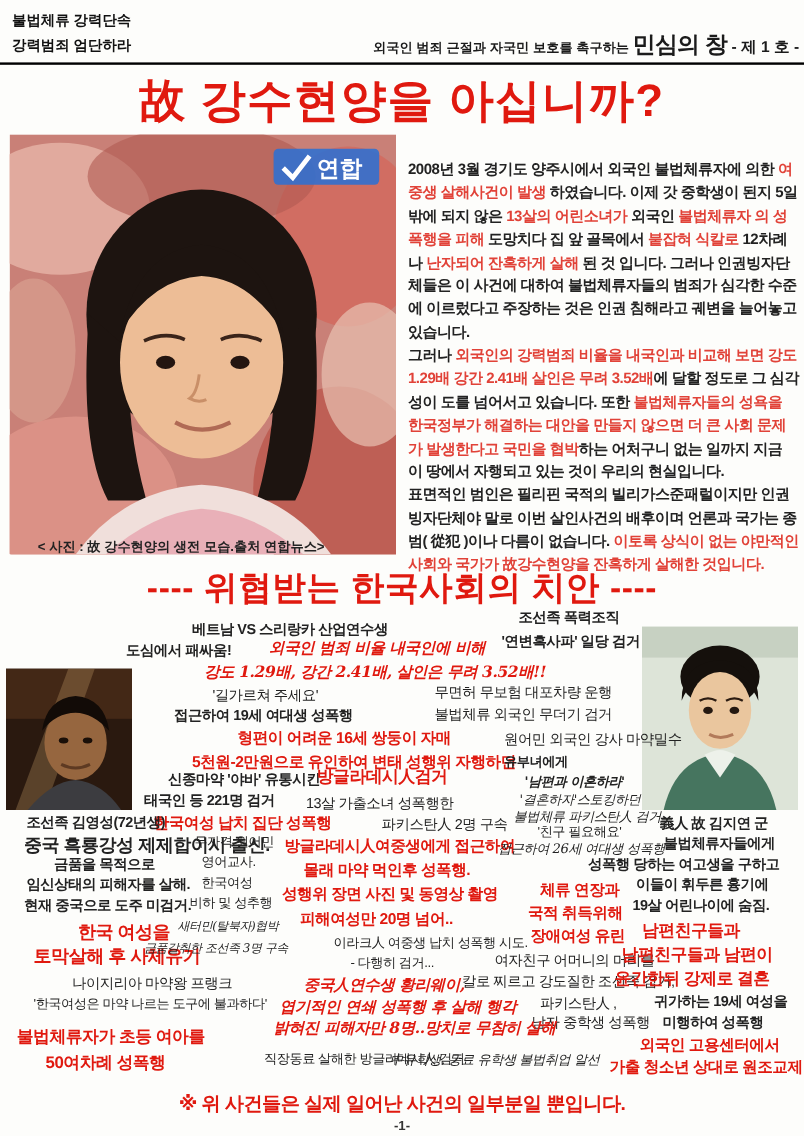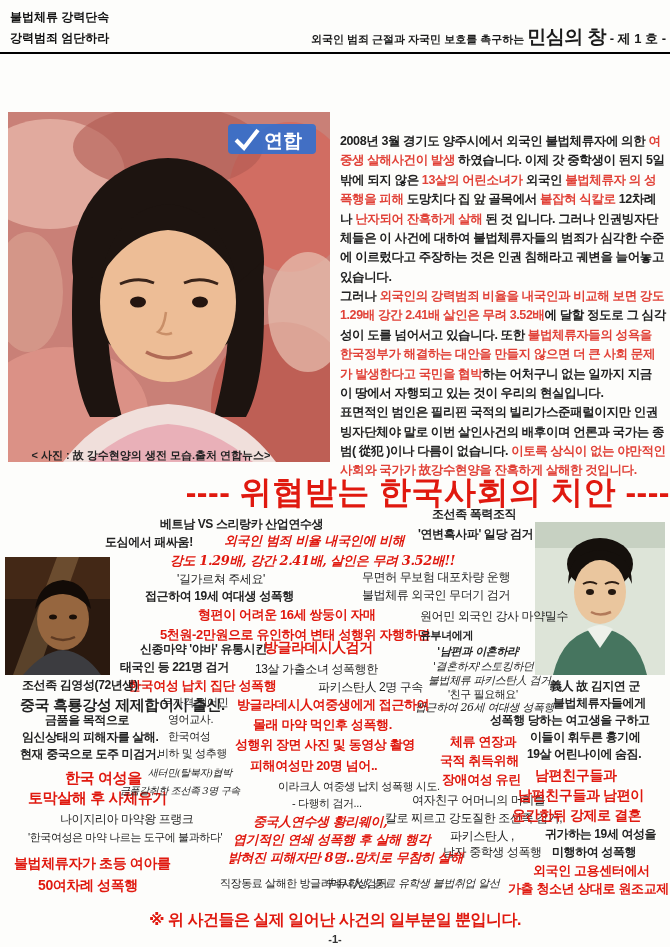--- a/index.html
+++ b/index.html
@@ -11,21 +11,21 @@
   .hdr-right .pre{font-size:11px;font-weight:bold;}
   .hdr-right .name{font-size:19px;font-weight:bold;letter-spacing:-0.5px;}
   .hdr-right .num{font-size:13px;font-weight:bold;}
   .rule{position:absolute;left:0;top:52px;width:670px;height:2px;background:#000;}
   .title{position:absolute;left:0;top:59px;width:670px;text-align:center;font-size:38px;font-weight:bold;color:var(--red);letter-spacing:1px;}
   .photo-girl{position:absolute;left:8px;top:112px;}
   .caption{position:absolute;left:8px;top:448px;width:286px;text-align:center;font-size:11px;font-weight:bold;color:#222;}
   .bodytext{position:absolute;left:340px;top:132px;width:327px;}
   .bodytext p{font-size:12.5px;font-weight:bold;line-height:1.55;letter-spacing:-0.4px;color:#222;text-align:left;}
   .bodytext .hl{color:var(--hl);}
-  .section-title{position:absolute;left:0;top:471px;width:670px;text-align:right;font-size:32px;font-weight:bold;color:var(--red);letter-spacing:0.5px;}
+  .section-title{position:absolute;left:0;top:471px;width:670px;text-align:center;font-size:28px;font-weight:bold;color:var(--red);letter-spacing:0.5px;}
   .scatter{position:absolute;left:0;top:0;width:670px;height:947px;}
   .sn{position:absolute;white-space:nowrap;color:#222;letter-spacing:-0.4px;line-height:1;}
   .sn.red{color:var(--red);}
   .sn.b{font-weight:bold;}
   .sn.i{font-style:italic;font-family:"DejaVu Serif","Liberation Serif",serif;}
   .photo-man{position:absolute;left:5px;top:557px;}
   .photo-young{position:absolute;left:535px;top:522px;}
   .footer-note{position:absolute;left:0;top:910px;width:670px;text-align:center;font-size:16px;font-weight:bold;color:var(--red);letter-spacing:-0.5px;}
   .page-num{position:absolute;left:0;top:933px;width:670px;text-align:center;font-size:11px;font-weight:bold;color:#333;}
 </style>
@@ -38,20 +38,21 @@
     <div>불법체류 강력단속</div>
     <div>강력범죄 엄단하라</div>
   </div>
 
   <div class="hdr-right">
     <span class="pre">외국인 범죄 근절과 자국민 보호를 촉구하는 </span><span class="name">민심의 창</span><span class="num"> - 제 1 호 -</span>
   </div>
 
   <div class="rule"></div>
 
+  <h1 class="title">故 강수현양을 아십니까?</h1>
 
   <div class="photo-girl">
     <svg width="322" height="350" viewBox="0 0 322 350">
       <rect width="322" height="350" fill="#c98077"></rect>
       <ellipse cx="42" cy="62" rx="75" ry="55" fill="#e5b2a4" opacity="0.85"></ellipse>
       <ellipse cx="282" cy="85" rx="62" ry="75" fill="#d3685c" opacity="0.8"></ellipse>
       <ellipse cx="55" cy="300" rx="85" ry="65" fill="#de9488" opacity="0.85"></ellipse>
       <ellipse cx="275" cy="295" rx="72" ry="85" fill="#bc564c" opacity="0.8"></ellipse>
       <ellipse cx="160" cy="35" rx="95" ry="42" fill="#b05a52" opacity="0.6"></ellipse>
       <ellipse cx="300" cy="200" rx="40" ry="60" fill="#e8c2b2" opacity="0.7"></ellipse>

